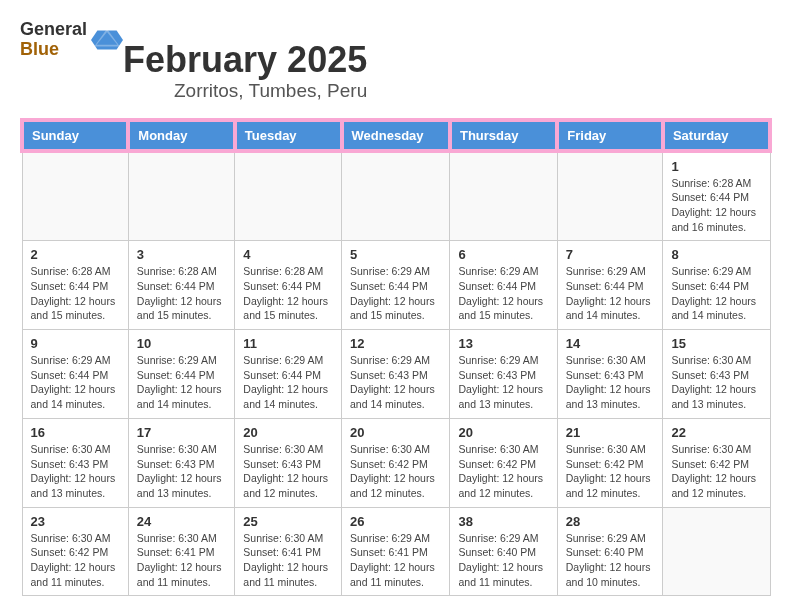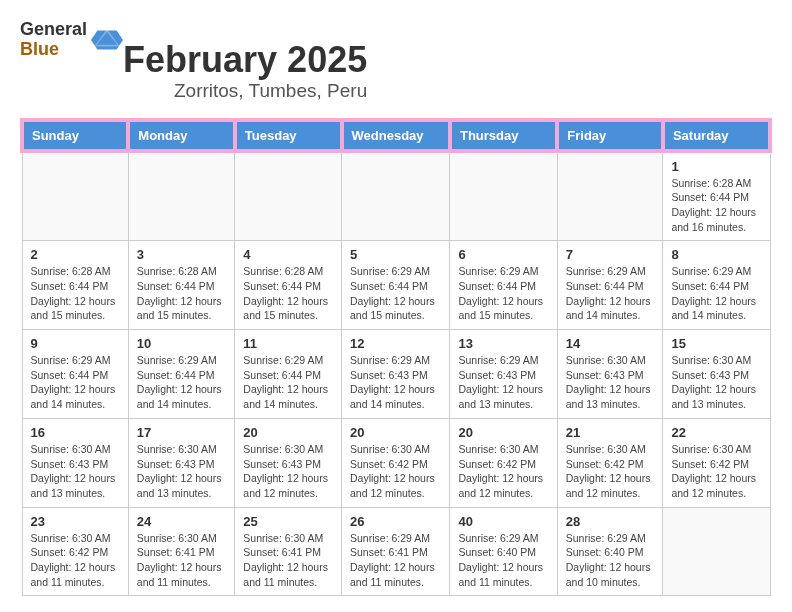--- a/index.html
+++ b/index.html
@@ -322,21 +322,21 @@
 and 11 minutes.</div>
         </td>
         <td>
           <span class="day-number">26</span>
           <div class="day-info" style="white-space: pre-line;">Sunrise: 6:29 AM
 Sunset: 6:41 PM
 Daylight: 12 hours
 and 11 minutes.</div>
         </td>
         <td>
-          <span class="day-number">40</span>
+          <span class="day-number">38</span>
           <div class="day-info" style="white-space: pre-line;">Sunrise: 6:29 AM
 Sunset: 6:40 PM
 Daylight: 12 hours
 and 11 minutes.</div>
         </td>
         <td>
           <span class="day-number">28</span>
           <div class="day-info" style="white-space: pre-line;">Sunrise: 6:29 AM
 Sunset: 6:40 PM
 Daylight: 12 hours

